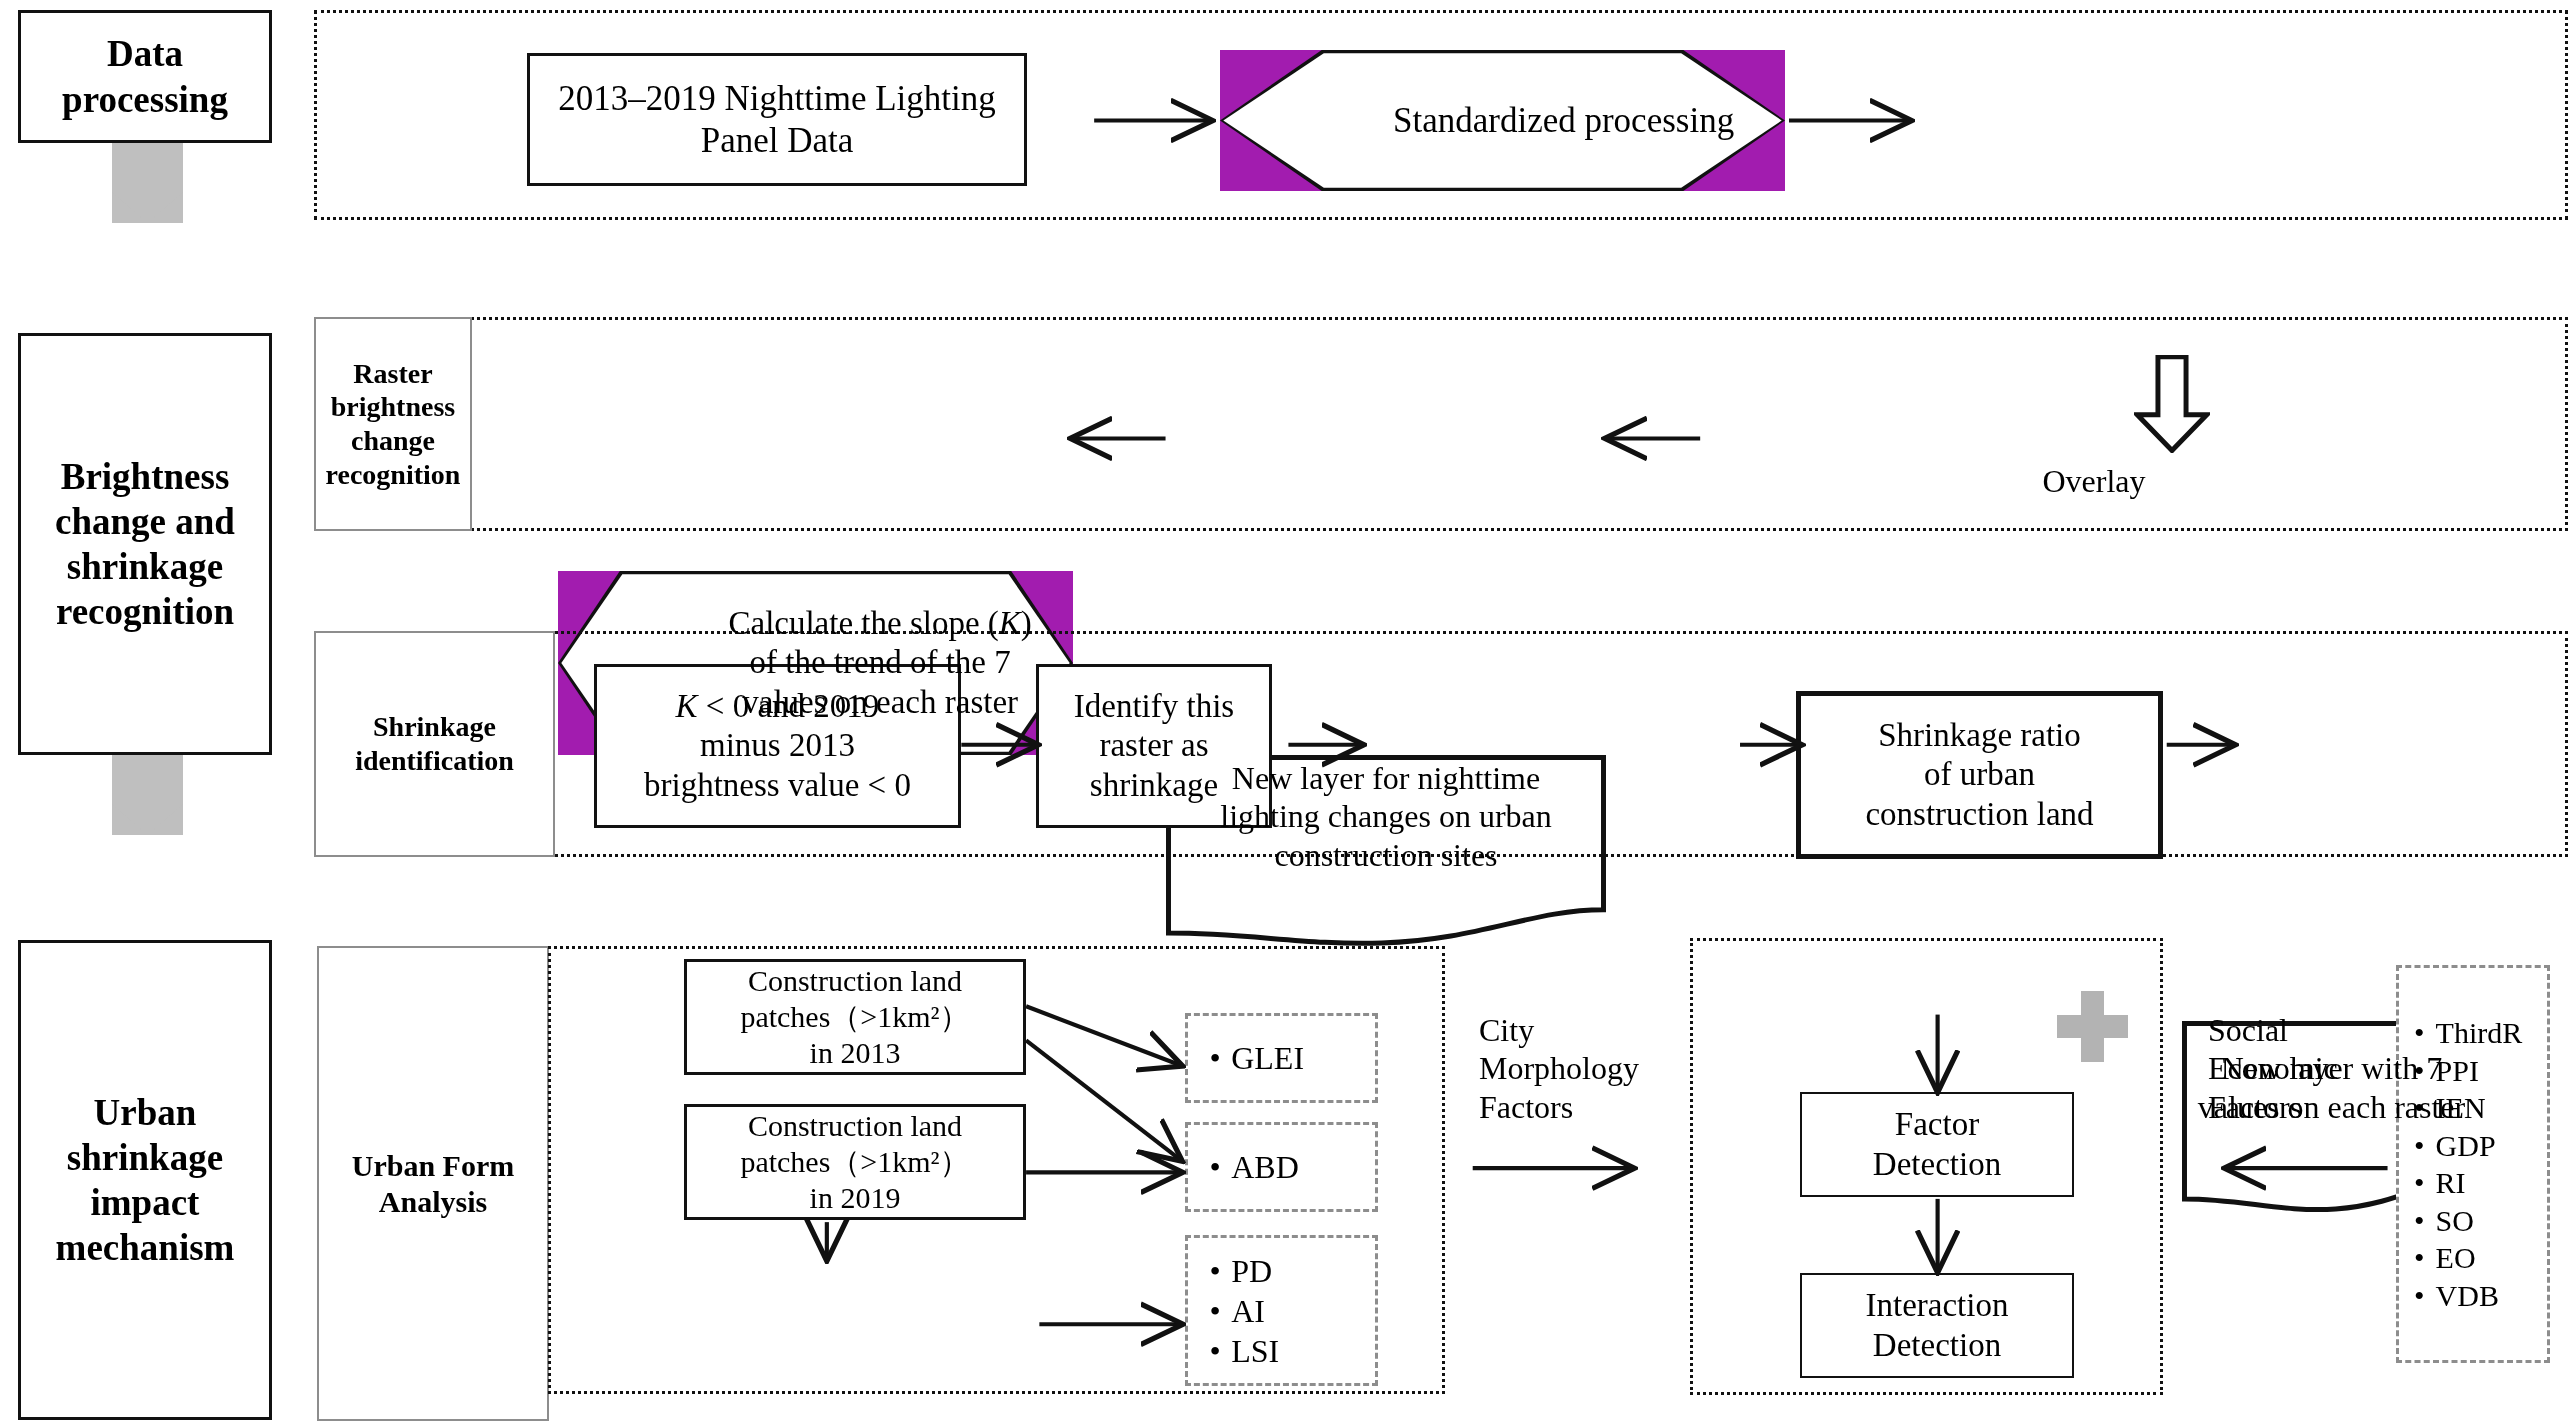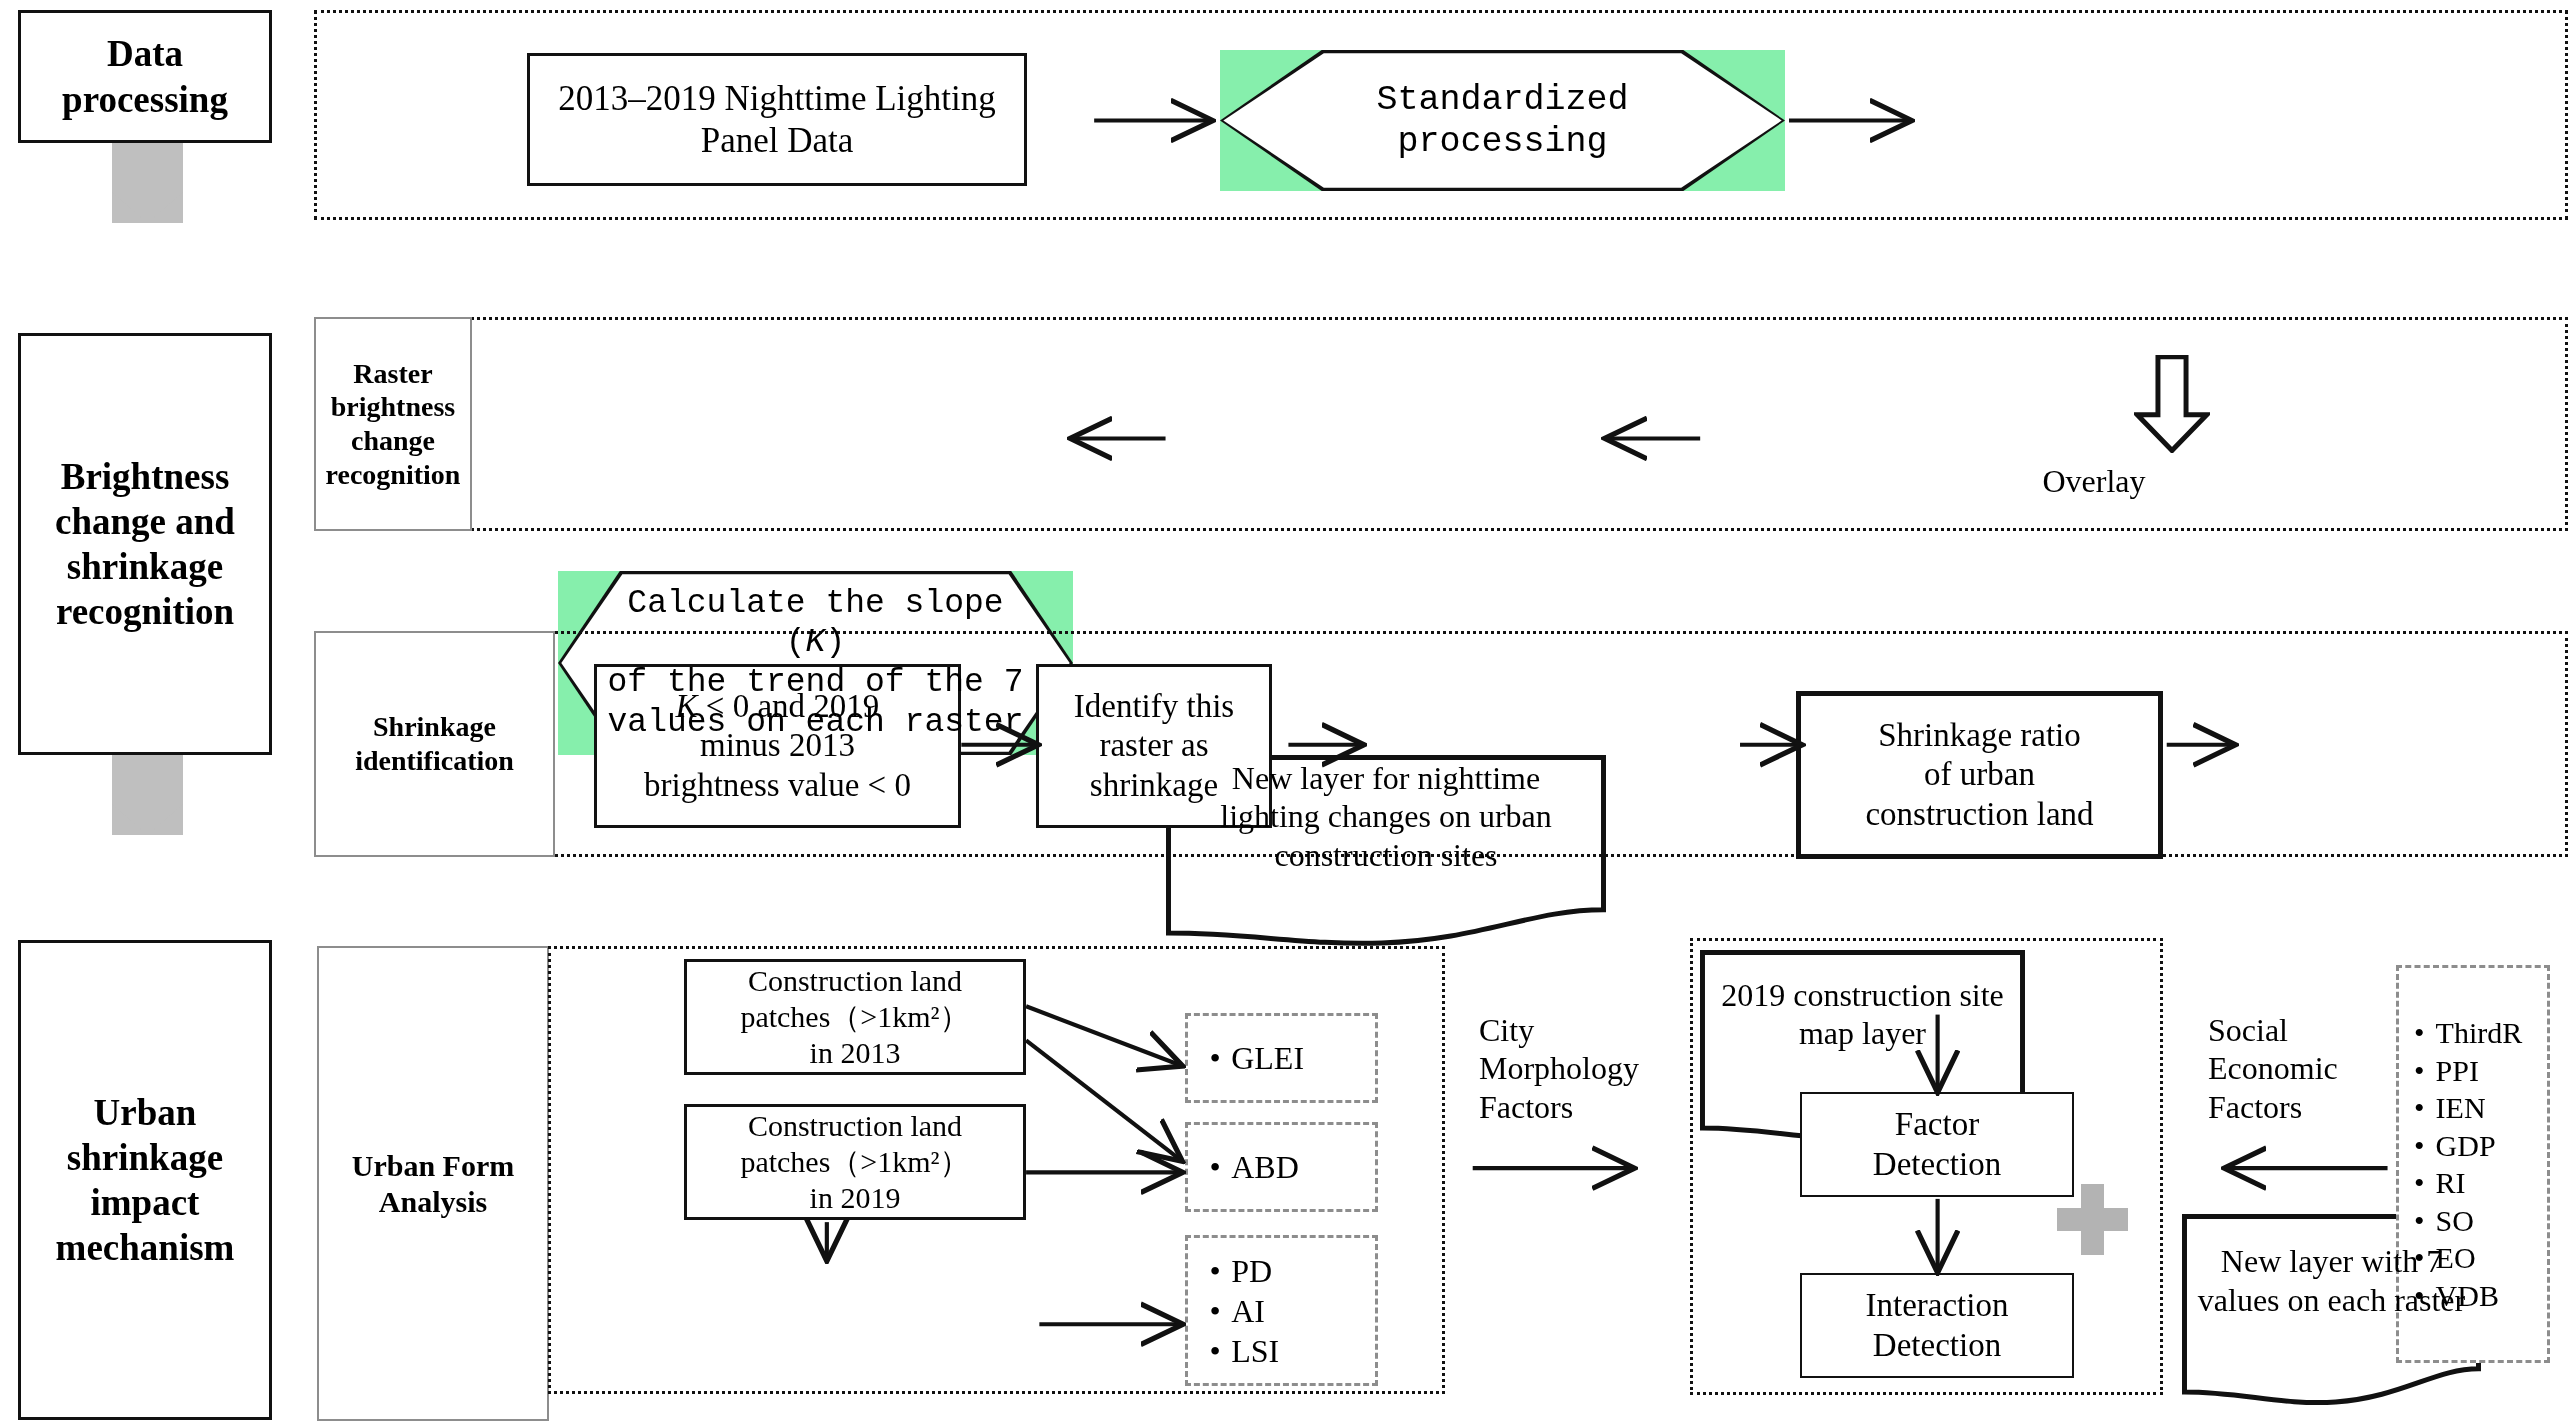--- a/index.html
+++ b/index.html
@@ -42,25 +42,24 @@
     border:3.3px solid #111;
     background:#fff;
     display:flex;align-items:center;justify-content:center;
     text-align:center;line-height:1.2;
   }
   .rect.thin{ border-width:2.5px; }
   .rect.bold{ border-width:5px;margin-top:30px; }
 
   
   .hex{
-    background:#86efac;
-    display:flex;align-items:center;justify-content:flex-start;
+    background:#a21caf;
+    display:flex;align-items:center;justify-content:flex-end;
     text-align:center;line-height:1.2;
     position:relative;
-    font-family:Liberation Mono, monospace;
   }
   .hex > .hex-bg{
     position:absolute; inset:0;
     background:#111;
     clip-path: polygon(18% 0%, 82% 0%, 100% 50%, 82% 100%, 18% 100%, 0% 50%);
   }
   .hex > .hex-in{
     position:absolute; top:3.3px; left:3.3px; right:3.3px; bottom:3.3px;
     background:#fff;
     clip-path: polygon(18% 0%, 82% 0%, 100% 50%, 82% 100%, 18% 100%, 0% 50%);
@@ -237,27 +236,20 @@
 
   <div class="abs doc" style="left:1166px; top:332px; width:440px; height:193px;">
     <svg viewBox="0 0 530 232" preserveAspectRatio="none">
       <path d="M3,3 L527,3 L527,186 C440,186 380,222 260,226 C170,229 100,214 3,214 Z" fill="#fff" stroke="#111" stroke-width="6"></path>
     </svg>
     <div class="doc-t" style="font-size:32px; padding:0 4% 16% 4%;">New layer for nighttime
 lighting changes on
 urban construction sites</div>
   </div>
 
-  <div class="abs doc" style="left:1700px; top:334px; width:325px; height:193px;">
-    <svg viewBox="0 0 392 232" preserveAspectRatio="none">
-      <path d="M3,3 L389,3 L389,186 C330,186 290,220 200,226 C130,230 80,214 3,214 Z" fill="#fff" stroke="#111" stroke-width="6"></path>
-    </svg>
-    <div class="doc-t" style="font-size:32px; padding:0 5% 20% 5%;">2019 construction
-site map layer</div>
-  </div>
 
   <div class="abs plus" style="left:2057px; top:375px; width:71px; height:71px;">
     <div class="h"></div>
       <div class="v"></div>
   </div>
 
   <div class="abs txt center" style="left:2036px; top:462px; width:116px; font-size:32px;">Overlay</div>
 
   <div class="abs doc" style="left:2182px; top:334px; width:299px; height:193px;">
     <svg viewBox="0 0 360 232" preserveAspectRatio="none">

